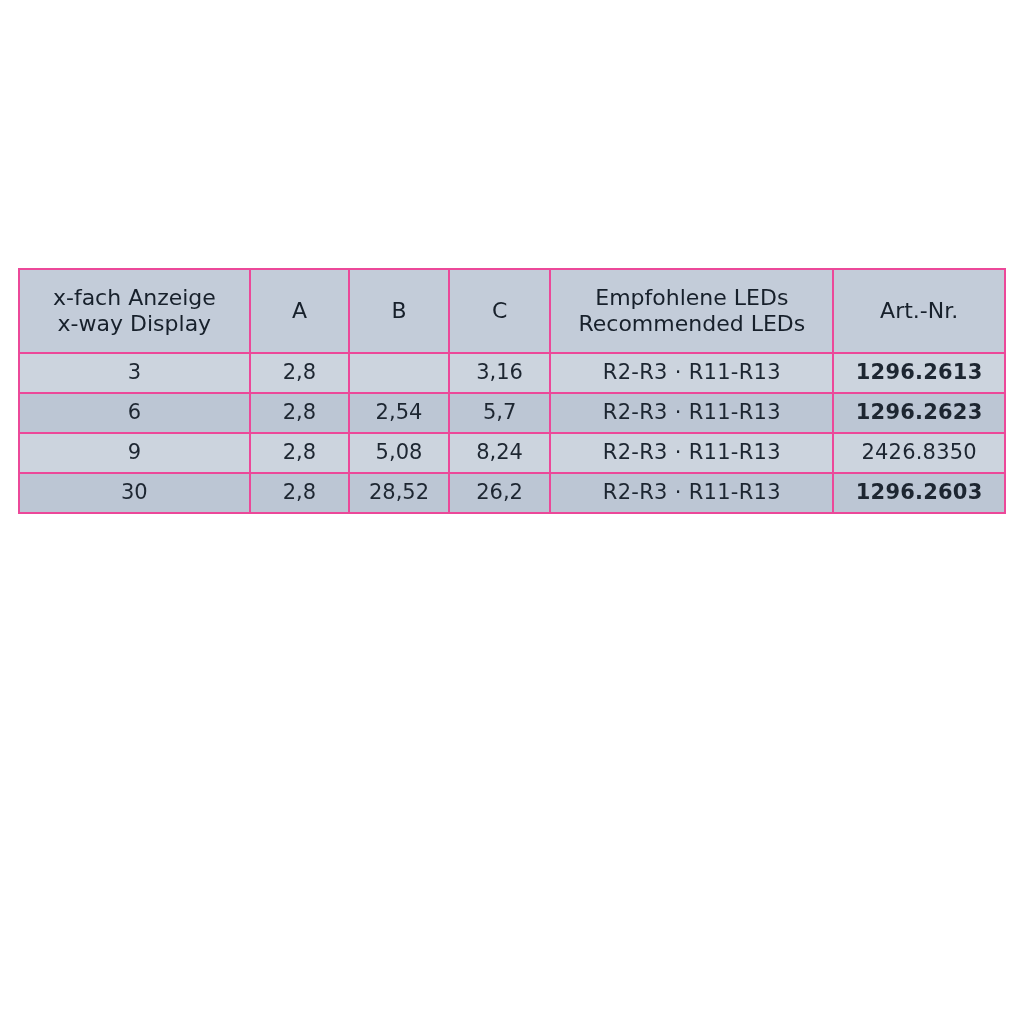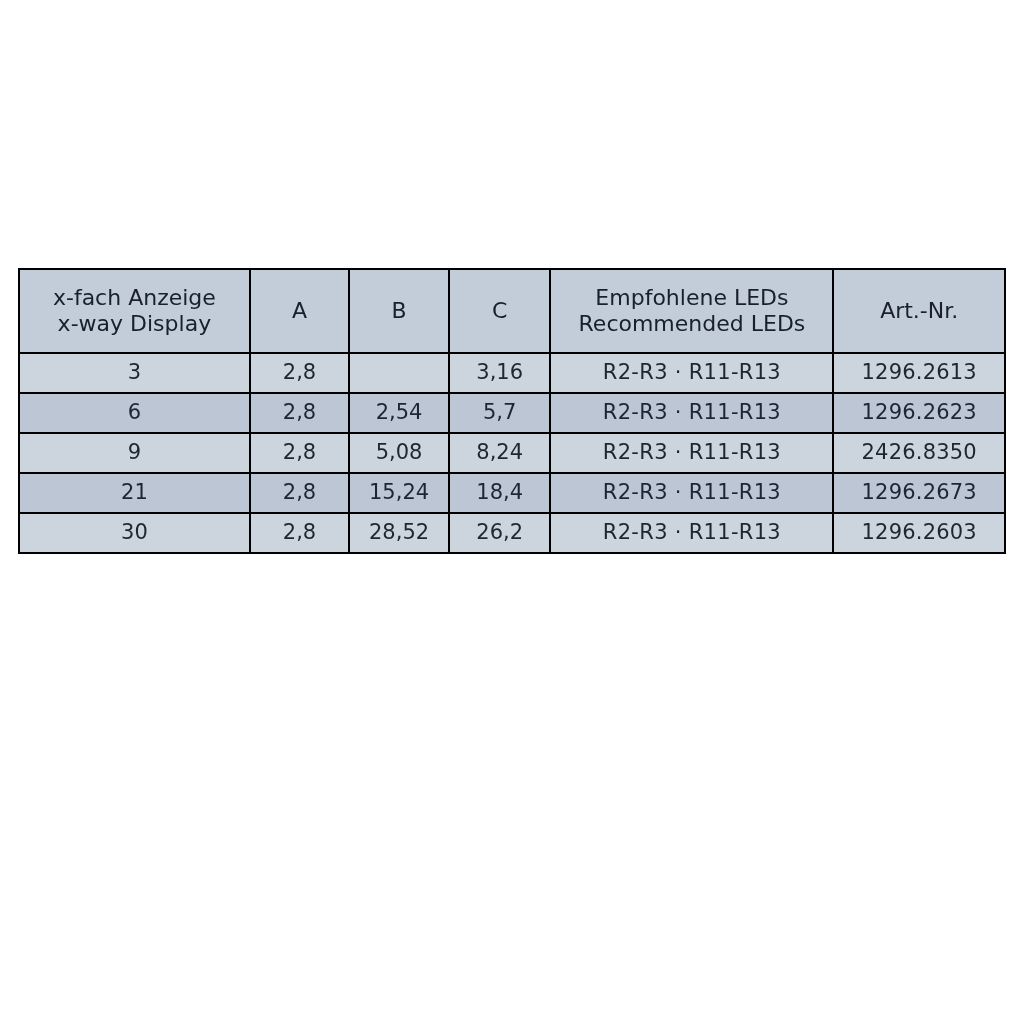--- a/index.html
+++ b/index.html
@@ -17,21 +17,21 @@
     background: #ffffff;
     overflow: hidden;
   }
   table.spec {
     position: absolute;
     left: 18px;
     top: 268px;
     width: 988px;
     border-collapse: separate;
     border-spacing: 2px;
-    background: #000000;
+    background: #ec4899;
     font-size: 21px;
     color: #1d2631;
   }
   table.spec th, table.spec td {
     background: #c3ccd9;
     text-align: center;
     vertical-align: middle;
     padding: 0;
     font-weight: normal;
     line-height: 1.22;
@@ -55,21 +55,21 @@
   tbody tr:nth-child(even) td { background: #bcc6d4; }
 
   col.c-ways   { width: 230px; }
   col.c-a      { width: 98px; }
   col.c-b      { width: 98px; }
   col.c-c      { width: 100px; }
   col.c-leds   { width: 282px; }
   col.c-art    { width: 170px; }
 
   td.art { font-size: 21px; letter-spacing: 0.2px; }
-  td.art.bold { font-weight: normal; }
+  td.art.bold { font-weight: bold; }
   td.leds { letter-spacing: 0.3px; }
   .hdr-line { display: block; }
 </style>
 </head>
 <body>
 
 <div id="sheet">
   <table class="spec">
     <colgroup>
       <col class="c-ways">
@@ -114,28 +114,20 @@
       </tr>
       <tr>
         <td>9</td>
         <td>2,8</td>
         <td>5,08</td>
         <td>8,24</td>
         <td class="leds">R2-R3 · R11-R13</td>
         <td class="art">2426.8350</td>
       </tr>
       <tr>
-        <td>21</td>
-        <td>2,8</td>
-        <td>15,24</td>
-        <td>18,4</td>
-        <td class="leds">R2-R3 · R11-R13</td>
-        <td class="art">1296.2673</td>
-      </tr>
-      <tr>
         <td>30</td>
         <td>2,8</td>
         <td>28,52</td>
         <td>26,2</td>
         <td class="leds">R2-R3 · R11-R13</td>
         <td class="art bold">1296.2603</td>
       </tr>
     </tbody>
   </table>
 </div>

